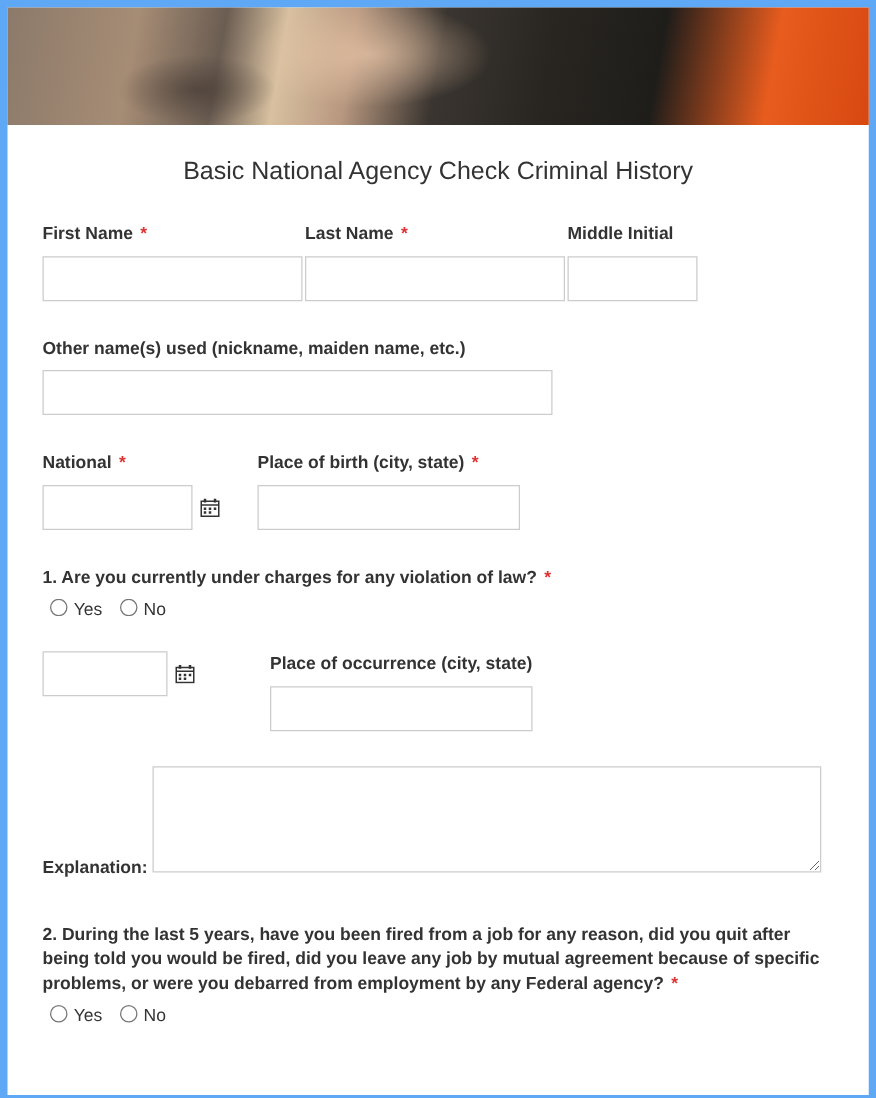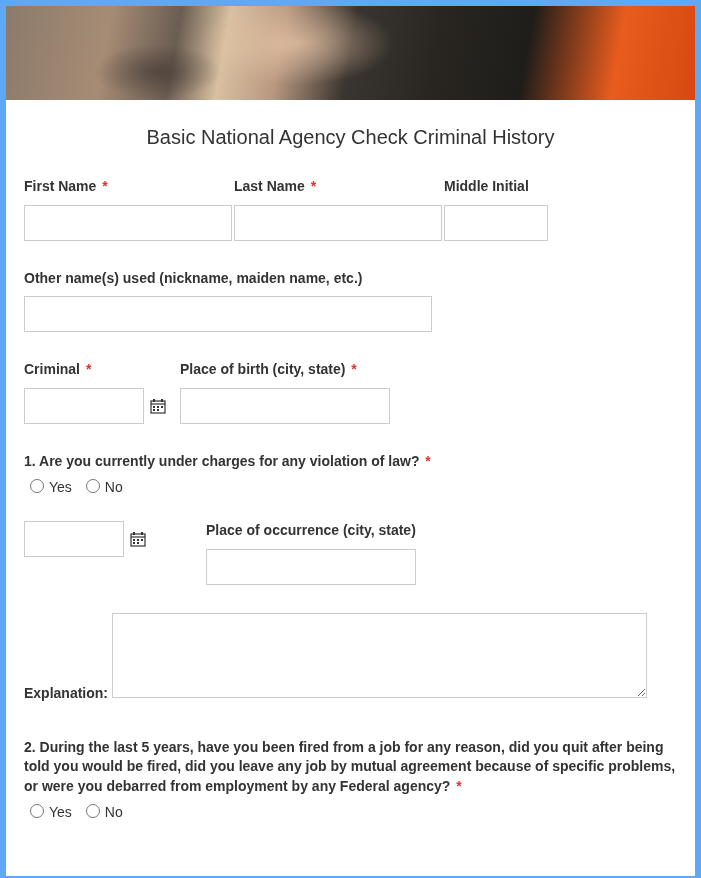--- a/index.html
+++ b/index.html
@@ -19,21 +19,21 @@
       position: relative;
       overflow: hidden;
     }
     .banner::before {
       content: "";
       position: absolute;
       inset: 0;
       background: radial-gradient(ellipse 140px 60px at 42% 40%, rgba(235,200,170,0.7), transparent 70%),
                   radial-gradient(ellipse 90px 40px at 22% 70%, rgba(60,50,45,0.6), transparent 70%);
     }
-    .content { padding: 18px 18px 30px; }
+    .content { padding: 18px 28px 30px; }
     .title { text-align: center; font-size: 20px; color: #333; font-weight: 400; margin: 8px 0 28px; }
     .row { display: flex; gap: 2px; margin-bottom: 28px; align-items: flex-start; flex-wrap: wrap; }
     .field { display: flex; flex-direction: column; }
     .label { font-size: 14px; font-weight: 700; color: #333; margin-bottom: 8px; line-height: 1.4; }
     .req { color: #d33; margin-left: 2px; }
     input[type="text"], textarea {
       border: 1px solid #ccc;
       padding: 8px 10px;
       font-size: 14px;
       height: 36px;
@@ -72,37 +72,37 @@
 
     <div class="row">
       <div class="field" style="width:408px">
         <label class="label">Other name(s) used (nickname, maiden name, etc.)</label>
         <input type="text" style="">
       </div>
     </div>
 
     <div class="row">
       <div class="field">
-        <label class="label"><span>Criminal</span> <span class="req">*</span></label>
+        <label class="label"><span>National</span> <span class="req">*</span></label>
         <div class="date-wrap">
           <input type="text" style="width: 120px;">
           <svg class="cal-icon" viewBox="0 0 16 16">
               <rect x="1" y="3" width="14" height="12" fill="none" stroke="#333" stroke-width="1.2"></rect>
               <line x1="1" y1="6" x2="15" y2="6" stroke="#333" stroke-width="1.2"></line>
               <rect x="3" y="1" width="2" height="3" fill="#333"></rect>
               <rect x="11" y="1" width="2" height="3" fill="#333"></rect>
               <rect x="3" y="8" width="2" height="2" fill="#333"></rect>
               <rect x="7" y="8" width="2" height="2" fill="#333"></rect>
               <rect x="11" y="8" width="2" height="2" fill="#333"></rect>
               <rect x="3" y="11" width="2" height="2" fill="#333"></rect>
               <rect x="7" y="11" width="2" height="2" fill="#333"></rect>
             </svg>
         </div>
       </div>
-      <div class="field" style="width:210px;margin-left:12px">
+      <div class="field" style="width:210px;margin-left:28px">
         <label class="label"><span>Place of birth (city, state)</span> <span class="req">*</span></label>
         <input type="text" style="">
       </div>
     </div>
 
     <div class="question-block">
       <div class="label"><span>1. Are you currently under charges for any violation of law?</span> <span class="req">*</span></div>
       <div class="radio-row">
         <label class="radio-opt">
             <input type="radio" name="q1" style="">

